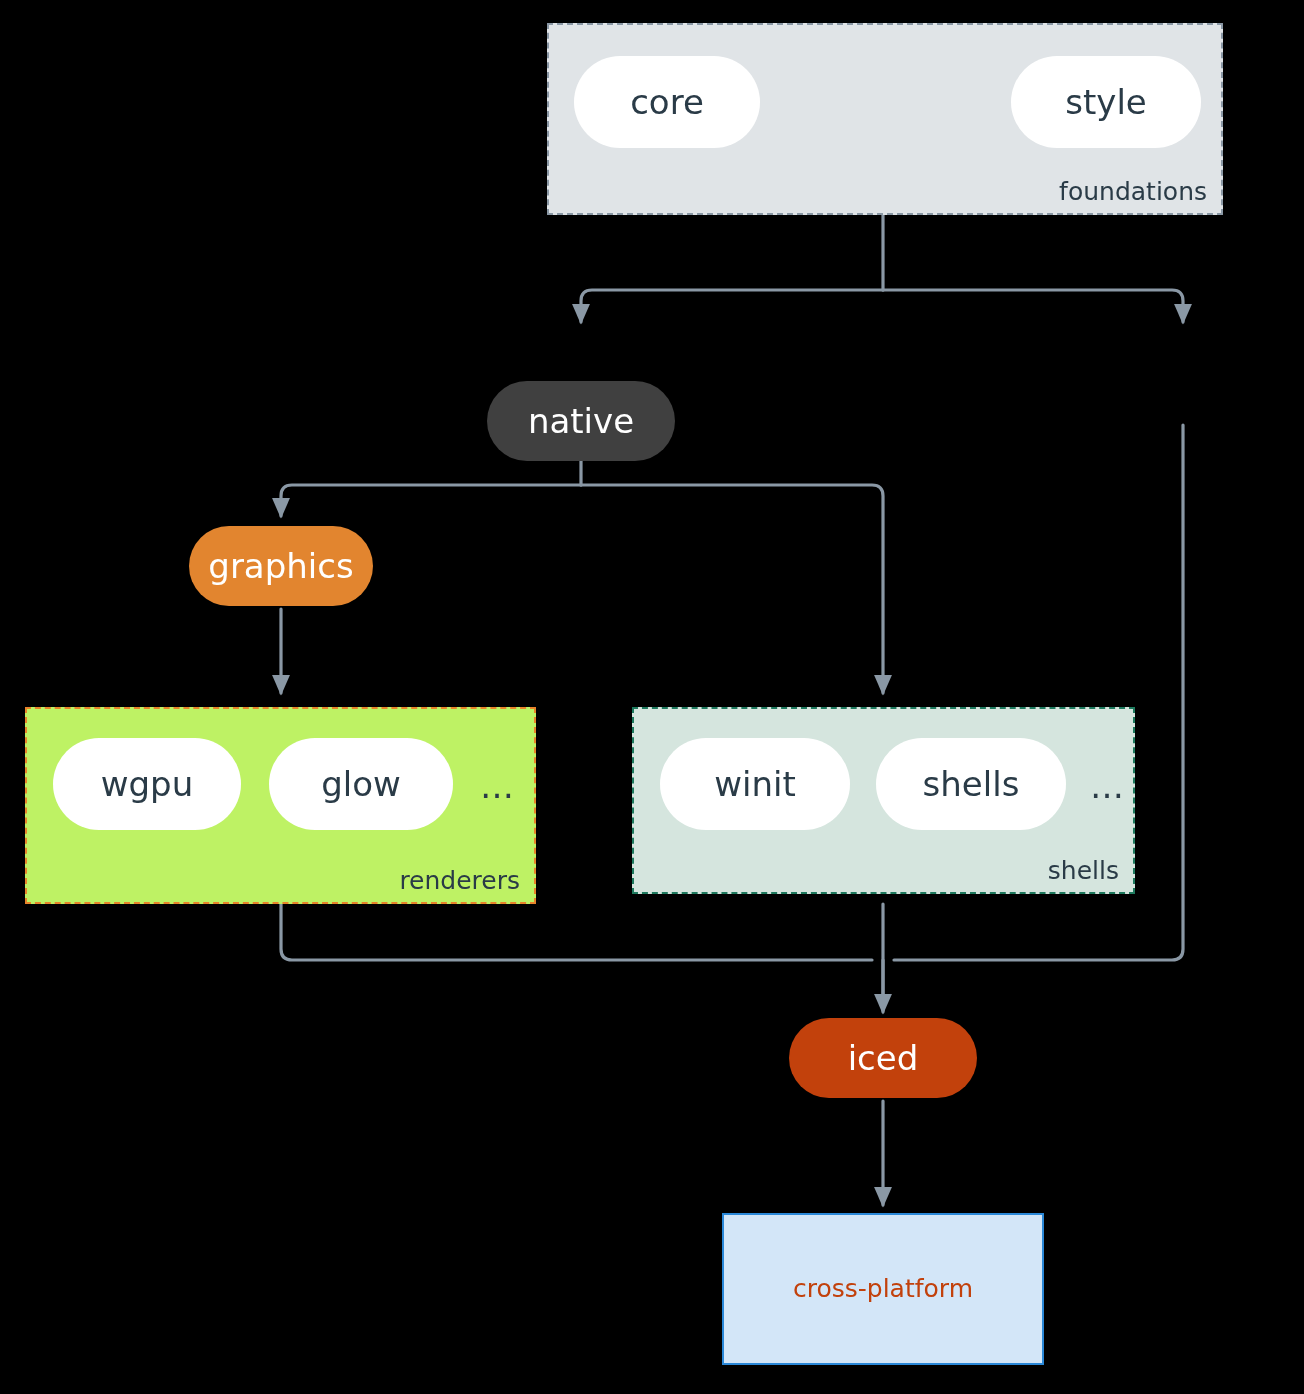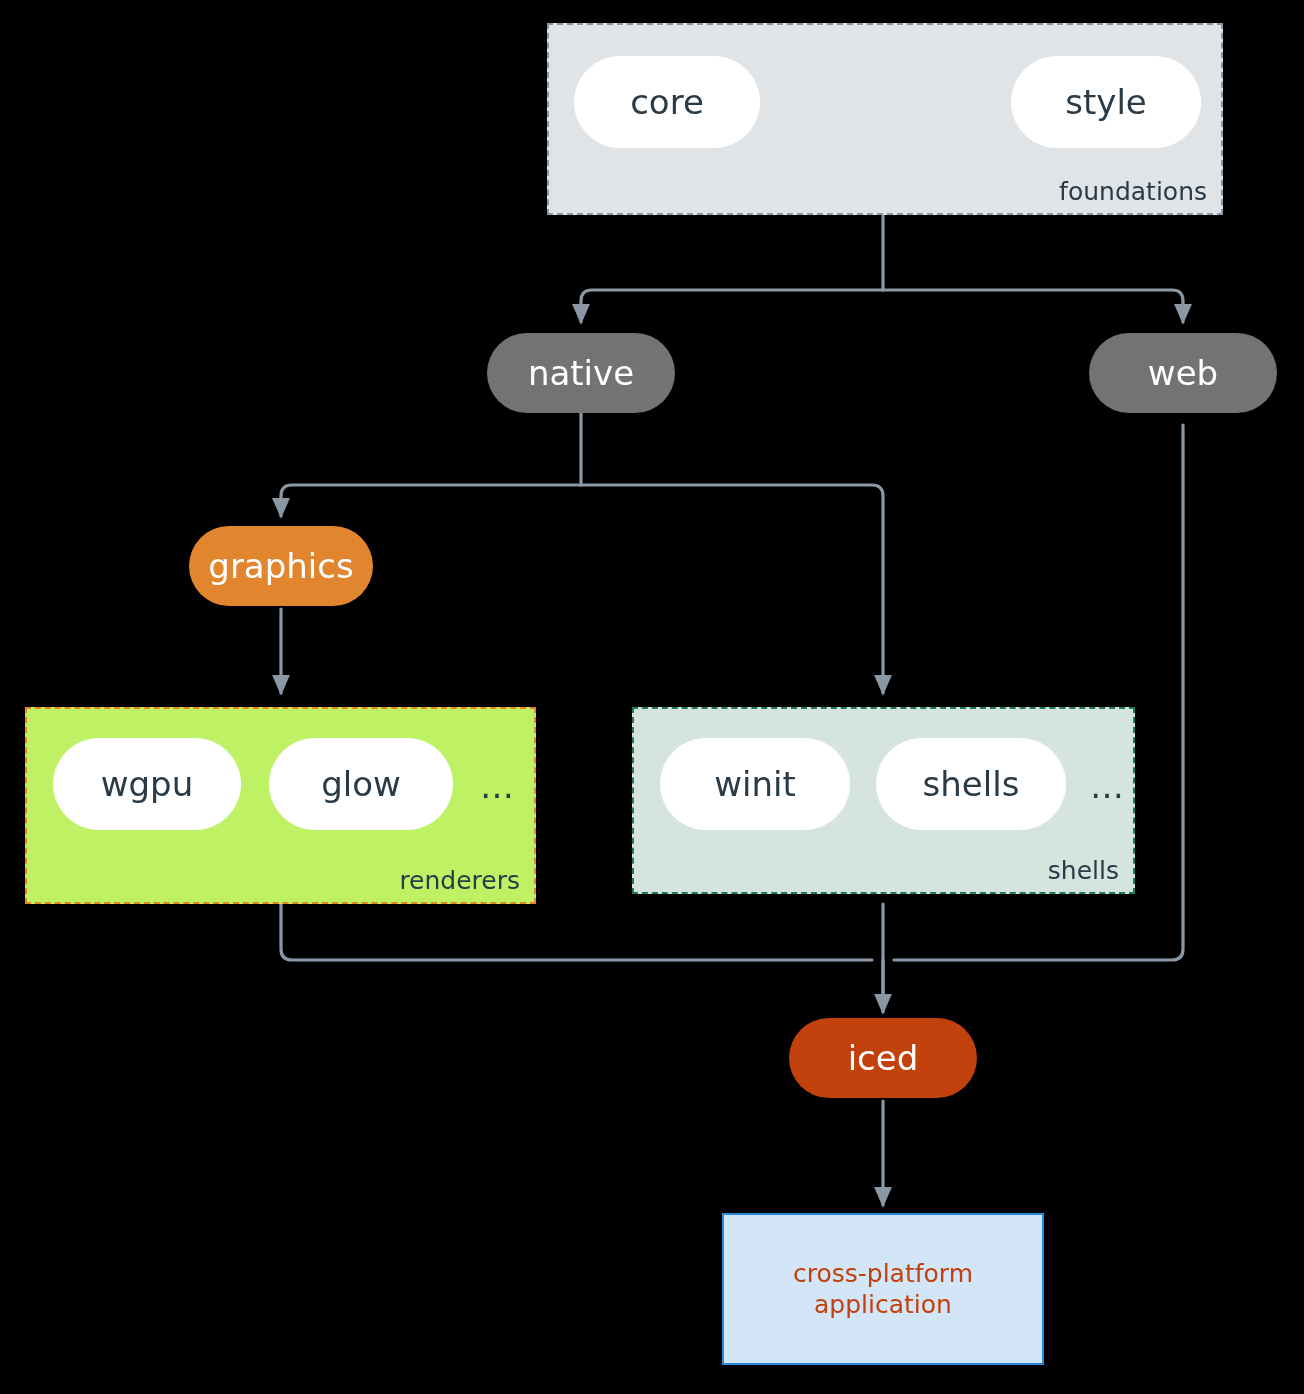--- a/index.html
+++ b/index.html
@@ -62,21 +62,21 @@
     border-radius: 999px;
     color: #2a3b47;
     font-size: 34px;
   }
   
   .pill-solid {
     border-radius: 999px;
     color: #ffffff;
     font-size: 34px;
   }
-  .pill-solid.purple { background: #737373; }
+  .pill-solid.purple { background: #404040; margin-top: 48px; }
   .pill-solid.orange { background: #e2852f; }
   .pill-solid.blue   { background: #c2410c; }
   
   .rect-node {
     background: #d3e6f8;
     border: 2px solid #2a88d8;
     color: #c2410c;
     font-size: 25px;
     line-height: 1.25;
     flex-direction: column;
@@ -127,23 +127,20 @@
     <div class="node pill-white" style="left:462px; top:31px; width:190px; height:92px;">
       <span>style</span>
     </div>
     <div class="cluster-label">foundations</div>
   </div>
 
   <div class="node pill-solid purple" style="left:487px; top:333px; width:188px; height:80px;">
     <span>native</span>
   </div>
 
-  <div class="node pill-solid purple" style="left:1089px; top:333px; width:188px; height:80px;">
-    <span>web</span>
-  </div>
 
   <div class="node pill-solid orange" style="left:189px; top:526px; width:184px; height:80px;">
     <span>graphics</span>
   </div>
 
   <div class="cluster renderers" style="left:25px; top:707px; width:511px; height:197px;">
     <div class="node pill-white" style="left:26px; top:29px; width:188px; height:92px;">
       <span>wgpu</span>
     </div>
     <div class="node pill-white" style="left:242px; top:29px; width:184px; height:92px;">
@@ -167,16 +164,15 @@
     </div>
     <div class="cluster-label">shells</div>
   </div>
 
   <div class="node pill-solid blue" style="left:789px; top:1018px; width:188px; height:80px;">
     <span>iced</span>
   </div>
 
   <div class="node rect-node" style="left:722px; top:1213px; width:322px; height:152px;">
     <span>cross-platform</span>
-    <span>application</span>
   </div>
 
 </div>
 
 </body></html>

